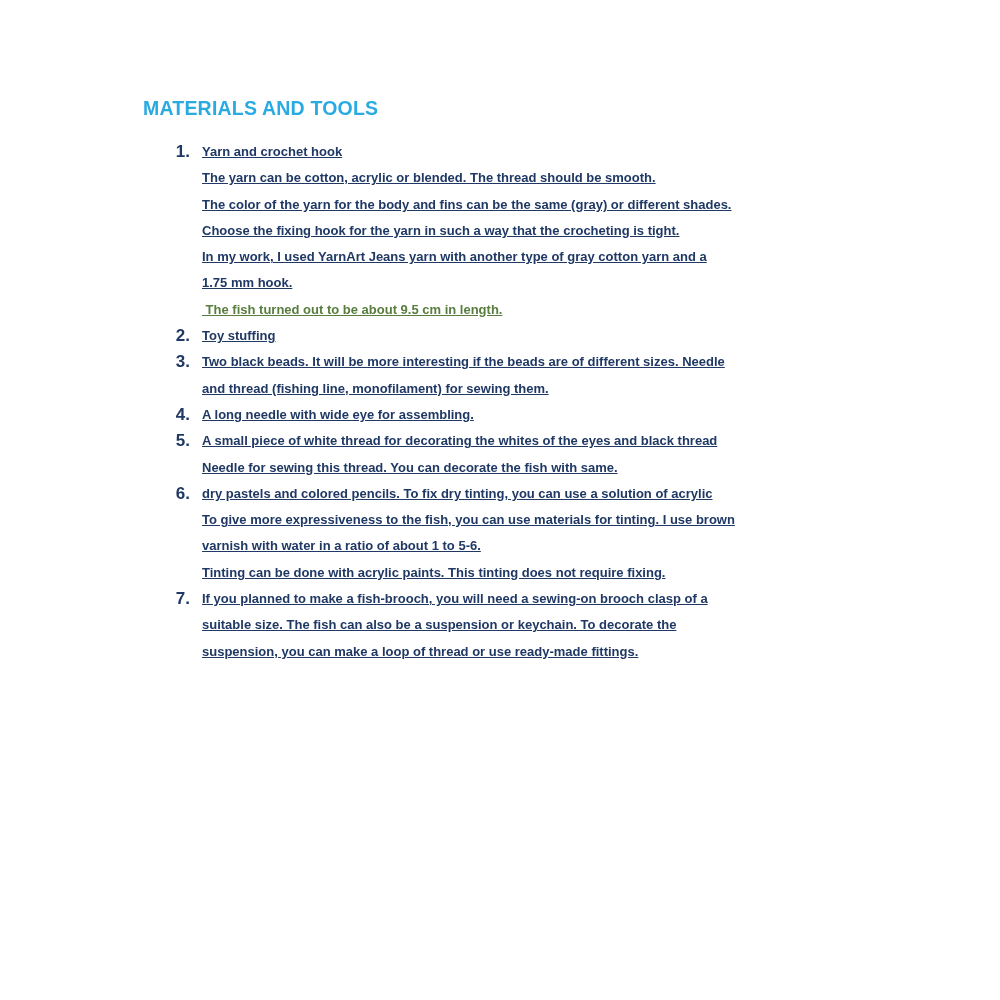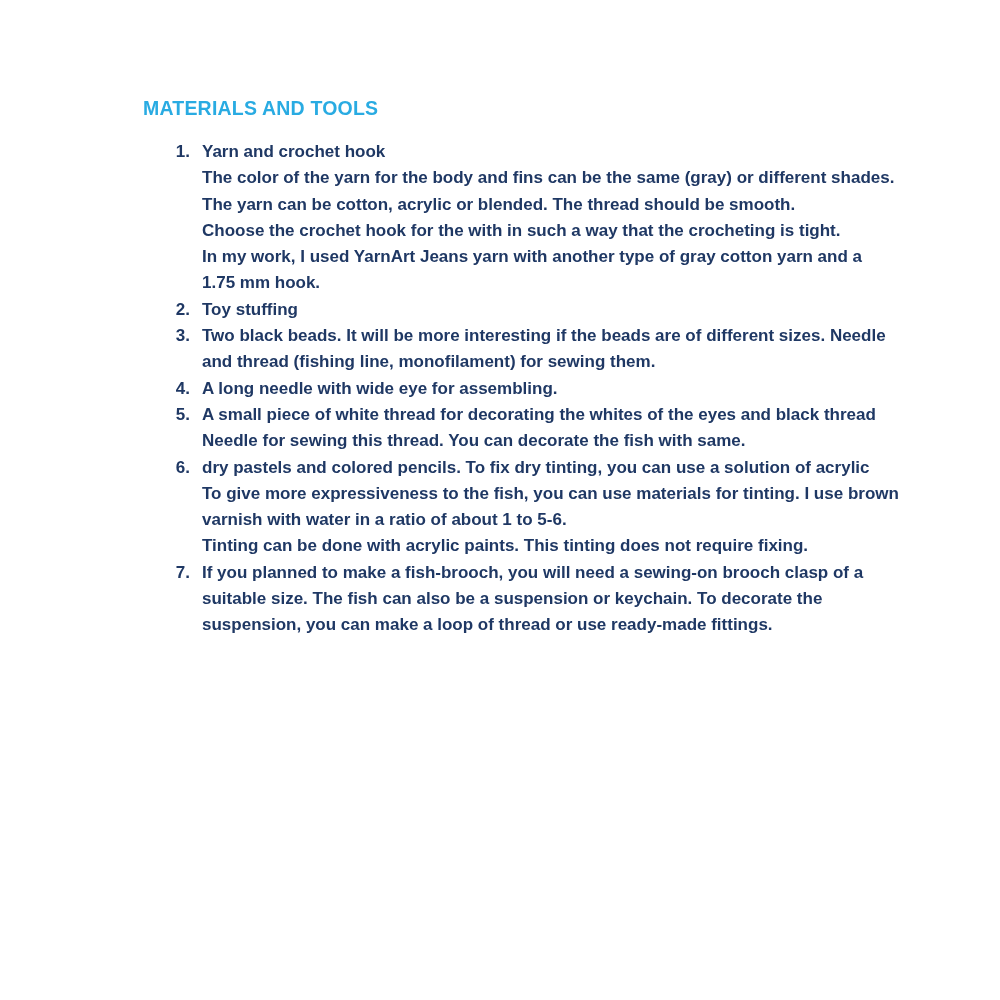--- a/index.html
+++ b/index.html
@@ -50,47 +50,49 @@
     font-size: 17px;
     font-weight: bold;
     color: #1F3864;
     line-height: 26.3px;
   }
   .body-lines {
     margin-left: 202px;
     width: 740px;
   }
   .line {
-    font-size: 17px;
+    font-size: 13px;
     font-weight: bold;
     color: #1F3864;
     line-height: 26.3px;
     white-space: pre;
+    text-decoration: underline;
   }
   .line.green {
     color: #587D3E;
   }
 </style>
 </head>
 <body>
 
 <div class="page">
 
   <div class="doc-heading">MATERIALS AND TOOLS</div>
 
   <div class="list">
       <div class="li">
         <div class="num">1.</div>
         <div class="body-lines">
           <div class="line">Yarn and crochet hook</div>
+          <div class="line">The yarn can be cotton, acrylic or blended. The thread should be smooth.</div>
           <div class="line">The color of the yarn for the body and fins can be the same (gray) or different shades.</div>
-          <div class="line">The yarn can be cotton, acrylic or blended. The thread should be smooth.</div>
-          <div class="line">Choose the crochet hook for the with in such a way that the crocheting is tight.</div>
+          <div class="line">Choose the fixing hook for the yarn in such a way that the crocheting is tight.</div>
           <div class="line">In my work, I used YarnArt Jeans yarn with another type of gray cotton yarn and a</div>
           <div class="line">1.75 mm hook.</div>
+          <div class="line green"> The fish turned out to be about 9.5 cm in length.</div>
         </div>
       </div>
       <div class="li">
         <div class="num">2.</div>
         <div class="body-lines">
           <div class="line">Toy stuffing</div>
         </div>
       </div>
       <div class="li">
         <div class="num">3.</div>

